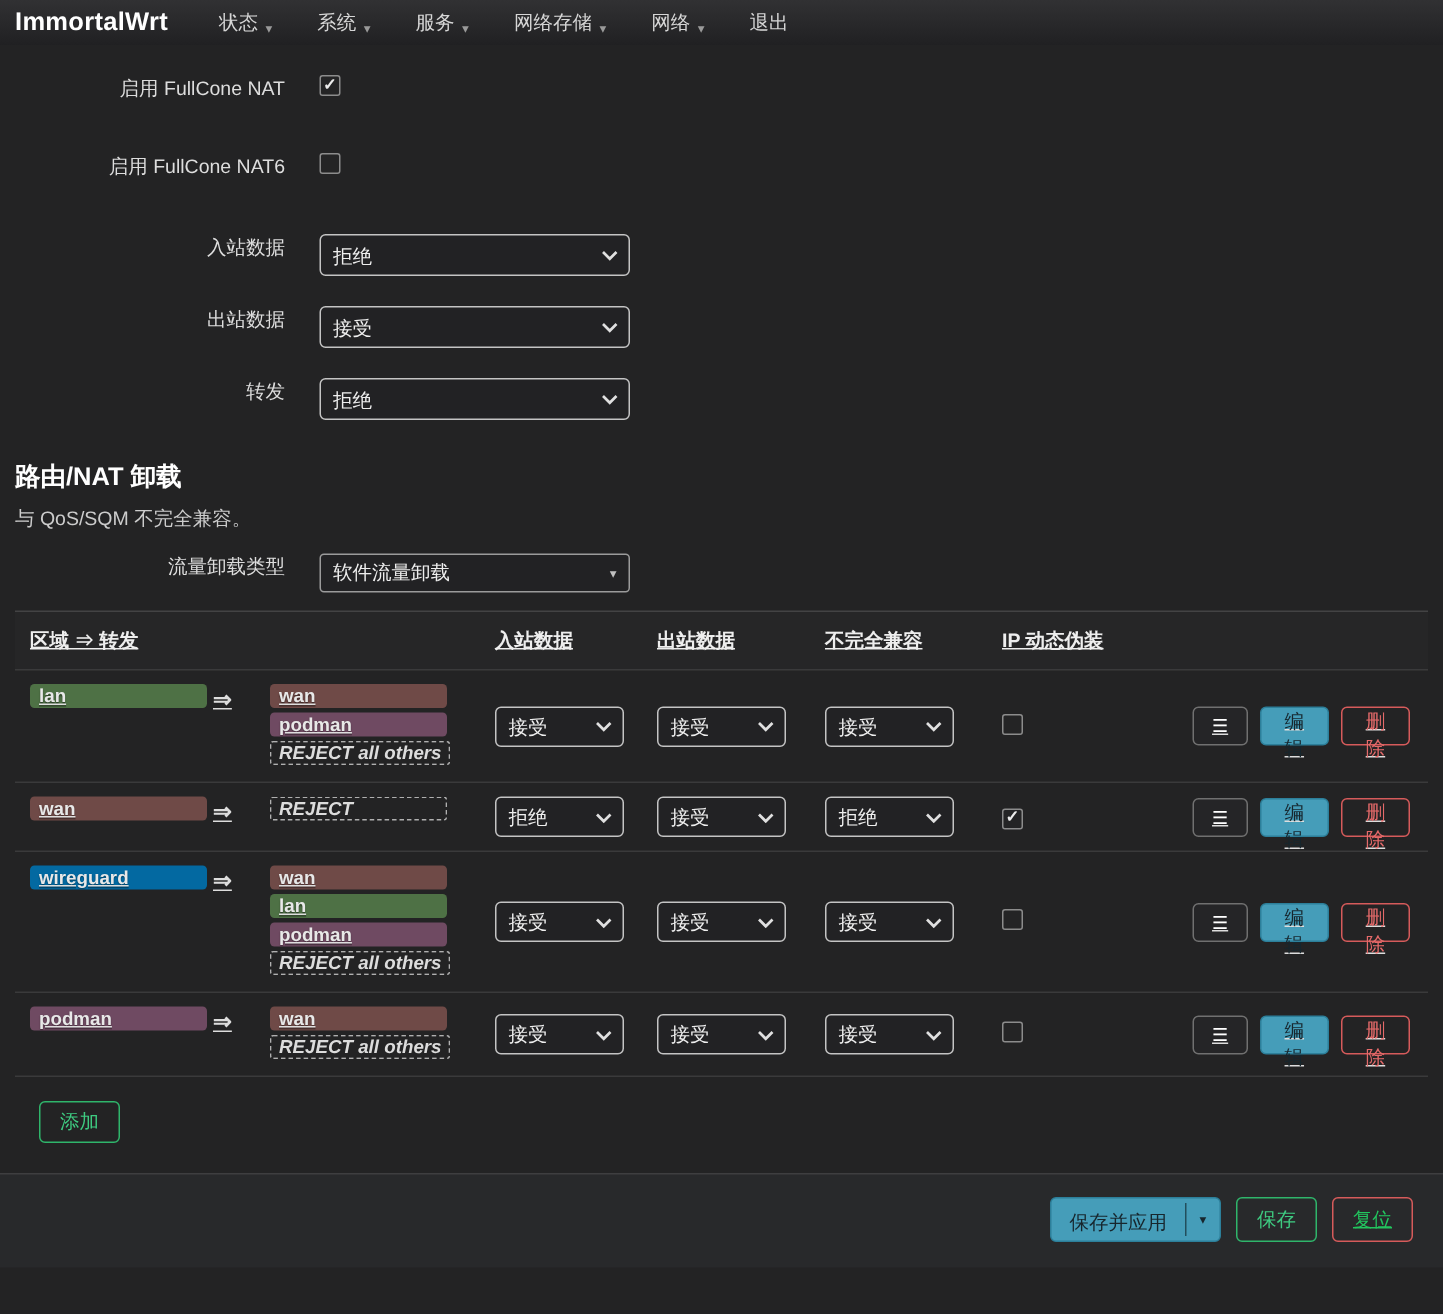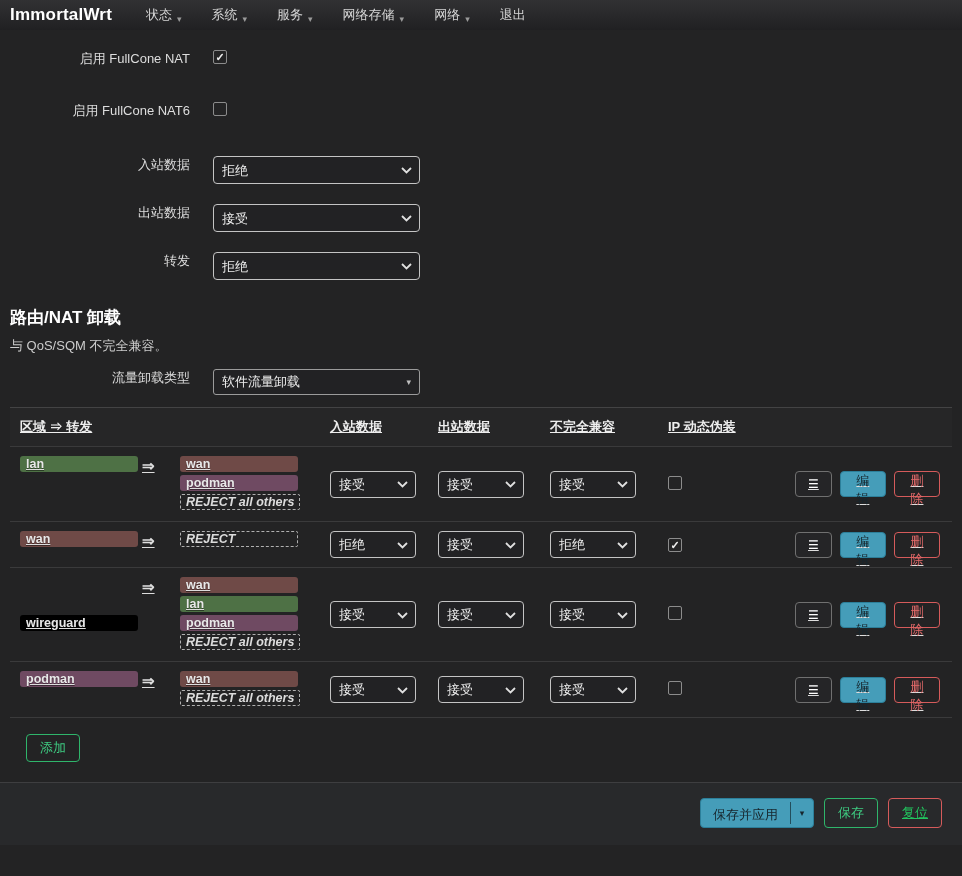--- a/index.html
+++ b/index.html
@@ -260,21 +260,21 @@
       <div class="btn-cell">
         <button class="btn btn-neutral"><span>☰</span></button>
         <button class="btn btn-action">编辑</button>
         <button class="btn btn-remove">删除</button>
       </div>
     </div>
 
     <div class="tr rowz">
       <div class="zone-cell">
         <div>
-            <span class="badge" style="background: #000000; margin-top: 38px;">wireguard</span>
+            <span class="badge" style="background: #0369a1;">wireguard</span>
           </div>
         <div class="arrow">⇒</div>
         <div>
           <span class="badge" style="background: rgb(111, 74, 71);">wan</span>
           <span class="badge" style="background: rgb(78, 113, 69);">lan</span>
           <span class="badge" style="background: rgb(111, 74, 98);">podman</span>
           <span class="reject-badge">REJECT all others</span>
         </div>
       </div>
       <div><span class="sel small"><select><option>接受</option></select>

